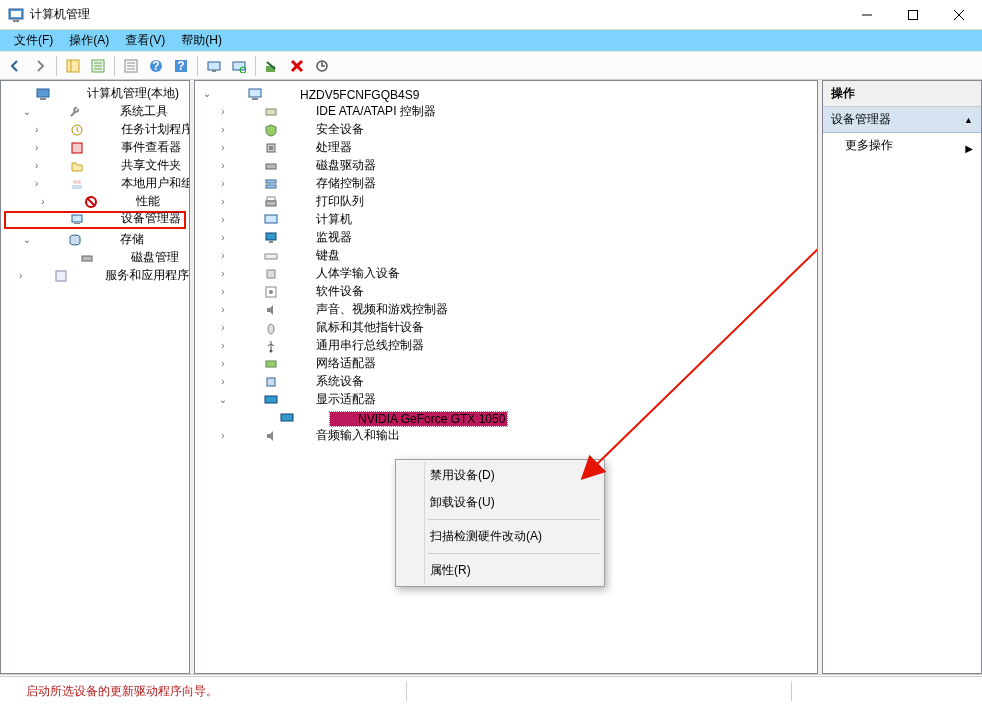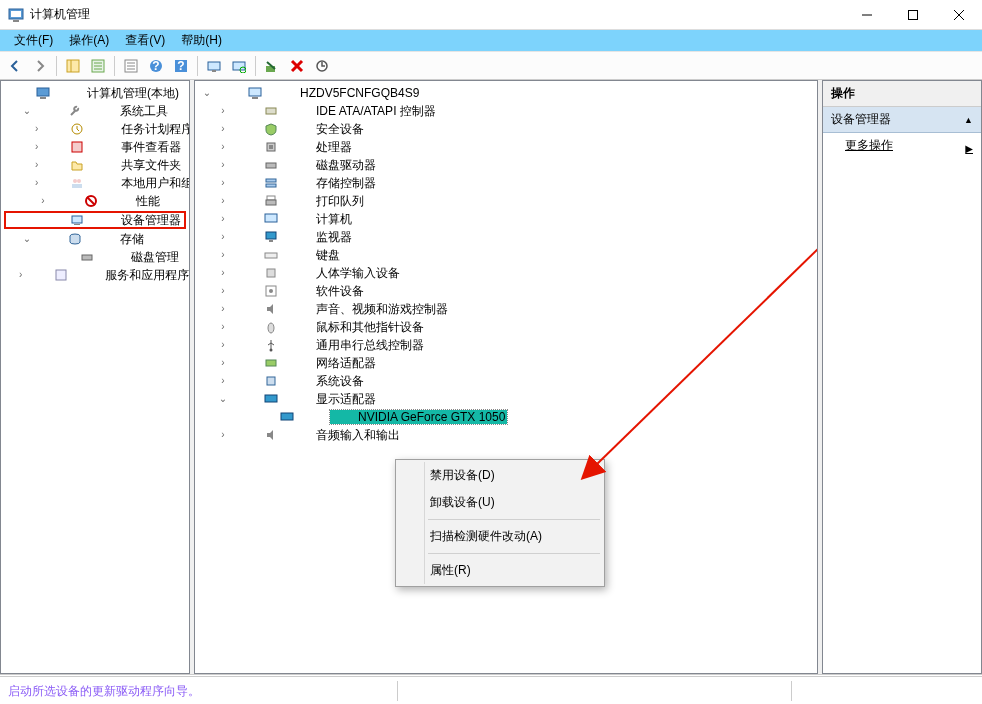--- a/index.html
+++ b/index.html
@@ -12,42 +12,42 @@
 .menubar { height: 22px; display:flex; align-items:center; padding-left:6px; background:#7dd3fc; border-bottom: 1px solid #e5e5e5; }
 .menubar span { padding: 2px 8px; }
 .toolbar { height: 28px; display:flex; align-items:center; gap:3px; padding: 2px 4px; border-bottom: 1px solid #ccc; background:#fcfcfc; }
 .tb-btn { width:22px; height:22px; display:flex; align-items:center; justify-content:center; border: 1px solid transparent; }
 .tb-sep { width:1px; height:20px; background:#ccc; margin:0 2px; }
 .content { display:flex; height: calc(704px - 30px - 22px - 28px - 30px); }
 .left-panel { width:190px; border: 1px solid #828790; margin:0 0 0 0; background:#fff; overflow:auto;}
 .center-panel { flex:1; border: 1px solid #828790; background:#fff; position:relative; overflow:hidden;}
 .right-panel { width:160px; border:1px solid #828790; background:#fff;}
 .panel-splitter{width:4px;background:#f0f0f0;}
-.statusbar { height:30px; border-top: 3px double #ccc; display:flex; align-items:center; padding-left:4px; color:#8b5cf6; }
+.statusbar { height:30px; border-top: 3px double #ccc; display:flex; align-items:center; padding-left:22px; color:#b91c1c; }
 .statusbar .cell{flex:1;border-right:1px solid #ccc;height:20px;line-height:20px;padding-left:4px;}
 .statusbar .cell:last-child{border-right:none;flex:0 0 190px;}
 
 .tree { padding: 3px 2px; }
-.tree-row { display:flex; align-items:center; height:18px; white-space:nowrap; padding-right:6px;gap:32px;}
+.tree-row { display:flex; align-items:flex-end; height:18px; white-space:nowrap; padding-right:6px;gap:32px;}
 .tree-row .expander { width:16px; text-align:center; color:#6d6d6d; font-size:10px; line-height:16px;}
 .tree-row .ticon { width:16px; height:16px; display:flex; align-items:center; justify-content:center; margin-right:3px;}
 .tree-row .tlabel { padding:0 2px; }
 .tree-row.selected-red { border:2px solid #e51400; }
 .indent-0{padding-left:0px;}.indent-1{padding-left:16px;}.indent-2{padding-left:32px;}
-.dev-row.selected .tlabel { background:#14b8a6; outline:1px dotted #888;padding-left:28px;}
+.dev-row.selected .tlabel { background:#be185d; outline:1px dotted #888;padding-left:28px;}
 
 .context-menu { position:absolute; background:#f2f2f2; border:1px solid #a0a0a0; box-shadow: 2px 3px 8px rgba(0,0,0,0.3); padding:2px; width:210px;}
 .context-menu .cmi { padding: 5px 8px 5px 32px; position:relative; }
 .context-menu .cmi:hover, .context-menu .cmi.highlight { background:#91c9f7; }
 .context-menu .csep { height:1px; background:#d0d0d0; margin:3px 2px 3px 30px; }
 .context-menu::before{content:'';position:absolute;left:28px;top:2px;bottom:2px;width:1px;background:#d7d7d7;}
 
 .right-panel .header{ background:#f0f0f0; border-bottom:1px solid #ccc; padding:4px 8px; font-weight:bold;}
 .right-panel .section{ background:#d6e4f2; border-bottom:1px solid #a8bed4; padding:4px 8px; display:flex;justify-content:space-between;align-items:center;}
-.right-panel .item{ padding:4px 8px 4px 22px; display:flex; justify-content:space-between; align-items:flex-end;text-decoration:underline;}
+.right-panel .item{ padding:4px 8px 4px 22px; display:flex; justify-content:space-between; align-items:flex-end;}
 .arrow-annotation{position:absolute; pointer-events:none;}
 svg{display:block;}
 </style>
 </head>
 <body>
 
 <div class="titlebar">
   <span class="appicon">
     <svg width="16" height="16">
         <rect x="1" y="2" width="14" height="10" fill="#5b9bd5" stroke="#2a6099"></rect>

